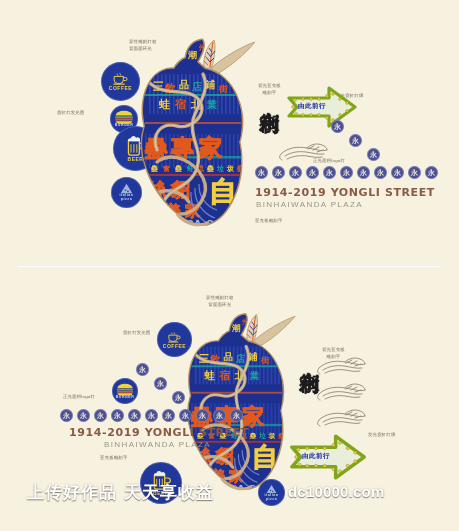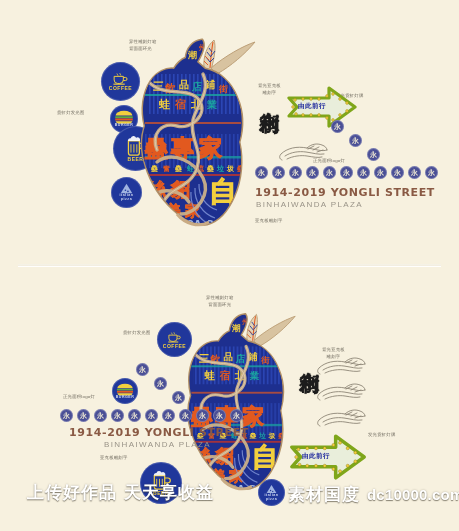--- a/index.html
+++ b/index.html
@@ -596,17 +596,16 @@
           <span class="gl">永</span>
         </div>
     </div>
 
     <div class="title-main" style="left:69px;top:158px;">1914-2019 YONGLI STREET</div>
     <div class="title-sub" style="left:104px;top:172px;">BINHAIWANDA PLAZA</div>
   </div>
 
   <div class="wm wm-cn" style="left:27px;top:481px;">上传好作品  天天享收益</div>
   <div class="wm-row" style="left:288px;top:483px;">
-    <span class="wm wm-cn" style="position:relative;left:0;top:0;">素材国度</span>
     <span class="wm wm-url" style="position:relative;left:0;top:0;">dc10000.com</span>
   </div>
 
 </div>
 
 </body></html>

